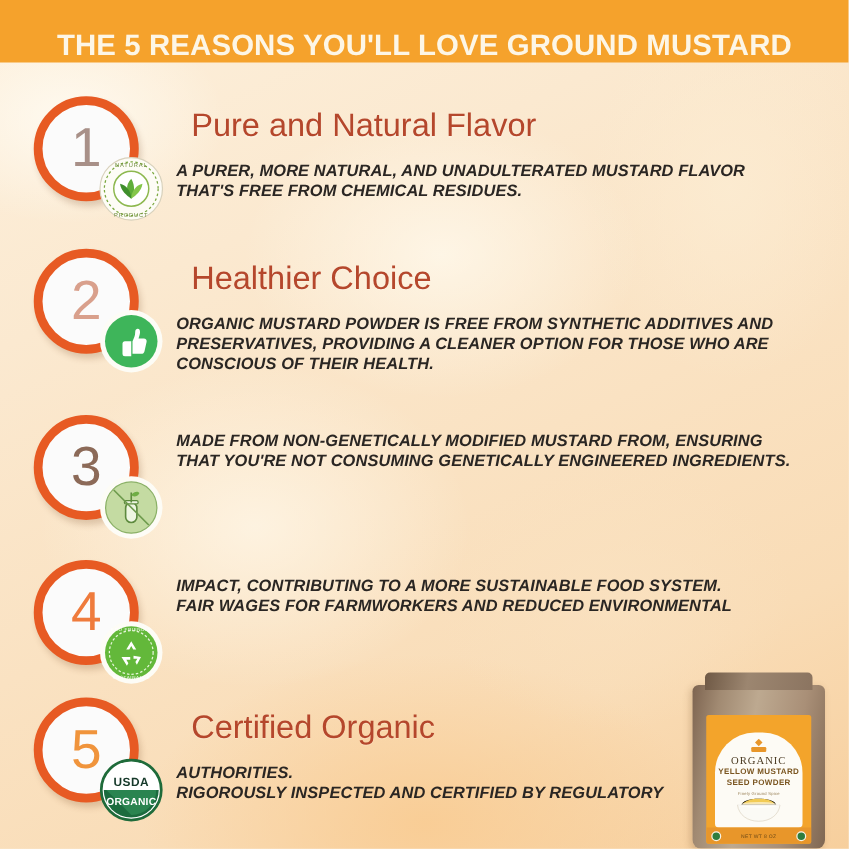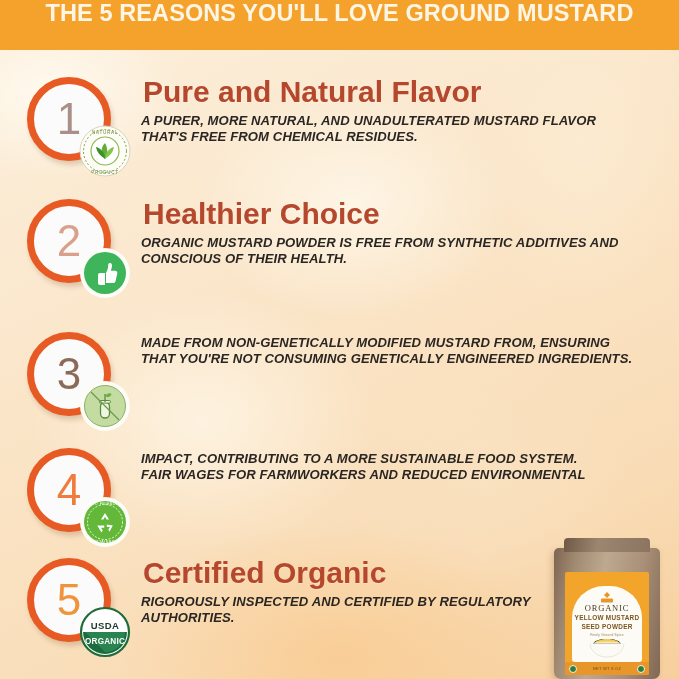--- a/index.html
+++ b/index.html
@@ -32,21 +32,21 @@
   }
 
   
   #header-bar {
     position: absolute;
     left: 0; top: 0;
     width: 679px;
     height: 50px;
     background: #f5a22c;
     display: flex;
-    align-items: flex-start;
+    align-items: flex-end;
     justify-content: center;
   }
   #header-title {
     color: #fdf6e6;
     font-size: 23.5px;
     font-weight: bold;
     letter-spacing: 0.1px;
     white-space: nowrap;
     font-family: "Liberation Sans", sans-serif;
   }
@@ -110,35 +110,35 @@
 
   
   .text-col {
     position: absolute;
     left: 141px;
     top: 0;
     width: 528px;
   }
   .reason-title {
     color: #b5472c;
-    font-size: 30px;
-    font-weight: bold;
+    font-size: 26px;
+    font-weight: normal;
     line-height: 1.02;
-    margin: 2px;
+    margin: 12px;
     font-family: "Liberation Sans", sans-serif;
     text-shadow: 0 1px 0 rgba(255,255,255,0.25);
   }
   .reason-desc {
     color: #2a2623;
     font-size: 13.1px;
     font-style: italic;
     font-weight: bold;
     line-height: 1.25;
     letter-spacing: 0.1px;
-    margin: 5px 0 0 0;
+    margin: 15px 0 0 0;
     font-family: "Liberation Sans", sans-serif;
   }
   .reason-desc div { white-space: nowrap; }
 
   
   #product-pack {
     position: absolute;
     left: 554px;
     top: 538px;
     width: 106px;
@@ -293,20 +293,21 @@
           <circle cx="26" cy="26" r="21" fill="#3eb55a"></circle>
           <path d="M21 26 h5 v12 h-5 a2 2 0 0 1 -2 -2 v-8 a2 2 0 0 1 2 -2 z" fill="#ffffff"></path>
           <path d="M27 26 c0 0 1.5 -3 2 -5.5 c0.4 -2.2 -0.2 -4 1.6 -4.4 c1.8 -0.4 2.6 1.1 2.4 3 c-0.15 1.5 -0.8 3.5 -1.2 4.6 h4.2 c1.6 0 2.6 1.2 2.3 2.6 l-1.7 7.6 c-0.25 1.2 -1.2 2.1 -2.5 2.1 h-7.1 z" fill="#ffffff"></path>
         </svg>
       </div>
     </div>
     <div class="text-col">
       <h2 class="reason-title">Healthier Choice</h2>
       <div class="reason-desc">
         <div>ORGANIC MUSTARD POWDER IS FREE FROM SYNTHETIC ADDITIVES AND</div>
+        <div>PRESERVATIVES, PROVIDING A CLEANER OPTION FOR THOSE WHO ARE</div>
         <div>CONSCIOUS OF THEIR HEALTH.</div>
       </div>
     </div>
   </div>
 
   <div class="reason" style="top:330px;">
     <div class="badge-col">
       <div class="num-circle">
         <span class="num-text num-3">3</span>
       </div>
@@ -370,22 +371,22 @@
           <path d="M4 26 L48 26 A22 22 0 0 1 26 48 A22 22 0 0 1 4 26 Z" fill="#1b6b3e"></path>
           <path d="M6 26 L46 26 A20 20 0 0 1 26 46 Z" fill="#2a8450"></path>
           <text x="26" y="23" font-size="9.5" font-weight="bold" fill="#16392a" text-anchor="middle" font-family="Liberation Sans, sans-serif" letter-spacing="0.4">USDA</text>
           <text x="26" y="38" font-size="8.2" font-weight="bold" fill="#ffffff" text-anchor="middle" font-family="Liberation Sans, sans-serif" letter-spacing="0.2">ORGANIC</text>
         </svg>
       </div>
     </div>
     <div class="text-col">
       <h2 class="reason-title">Certified Organic</h2>
       <div class="reason-desc">
+        <div>AUTHORITIES.</div>
         <div>RIGOROUSLY INSPECTED AND CERTIFIED BY REGULATORY</div>
-        <div>AUTHORITIES.</div>
       </div>
     </div>
   </div>
 
   <div id="product-pack">
     <div class="pack-body">
       <div class="pack-label">
         <div class="label-white">
           <div class="pack-crest">
             <svg width="22" height="11" viewBox="0 0 22 11" aria-hidden="true">

